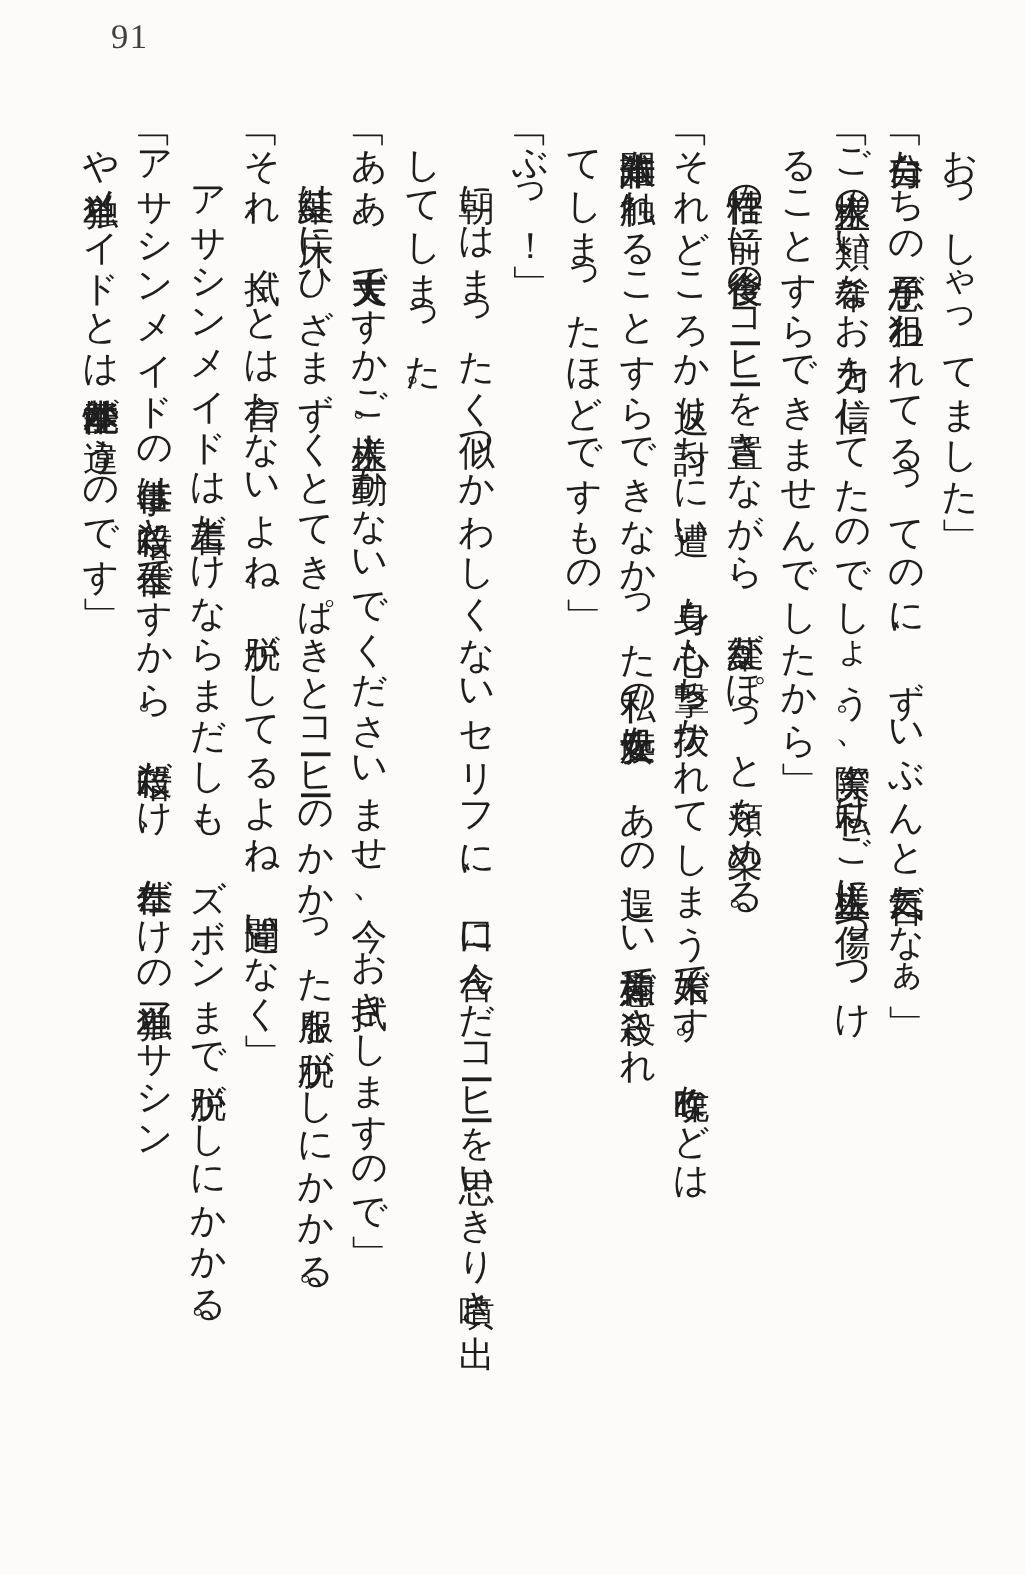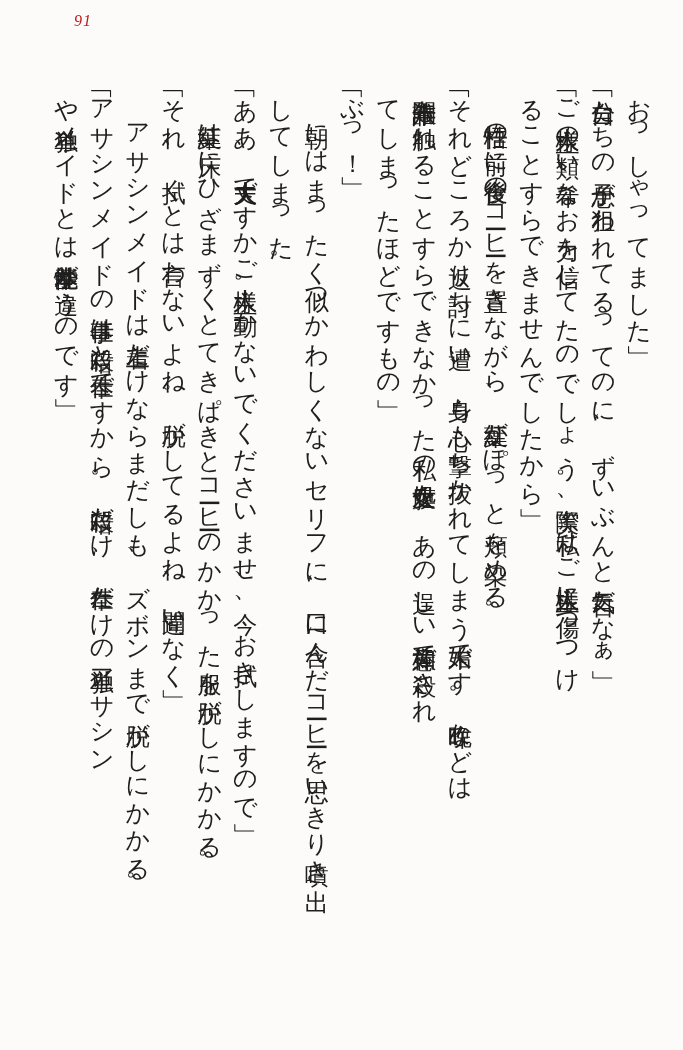--- a/index.html
+++ b/index.html
@@ -15,23 +15,22 @@
     font-family: "Liberation Serif", "DejaVu Serif", serif;
   }
   .page {
     position: absolute;
     inset: 0;
   }
   .page-number {
     position: absolute;
     top: 12px;
     left: 74px;
-    font-size: 16px;
-    font-style: italic;
-    color: #b91c1c;
+    font-size: 23px;
+    color: #404040;
     letter-spacing: 1px;
   }
   .text-area {
     position: absolute;
     top: 83px;
     right: 27px;
     height: 914px;
     writing-mode: vertical-rl;
     text-orientation: mixed;
     font-size: 24px;

